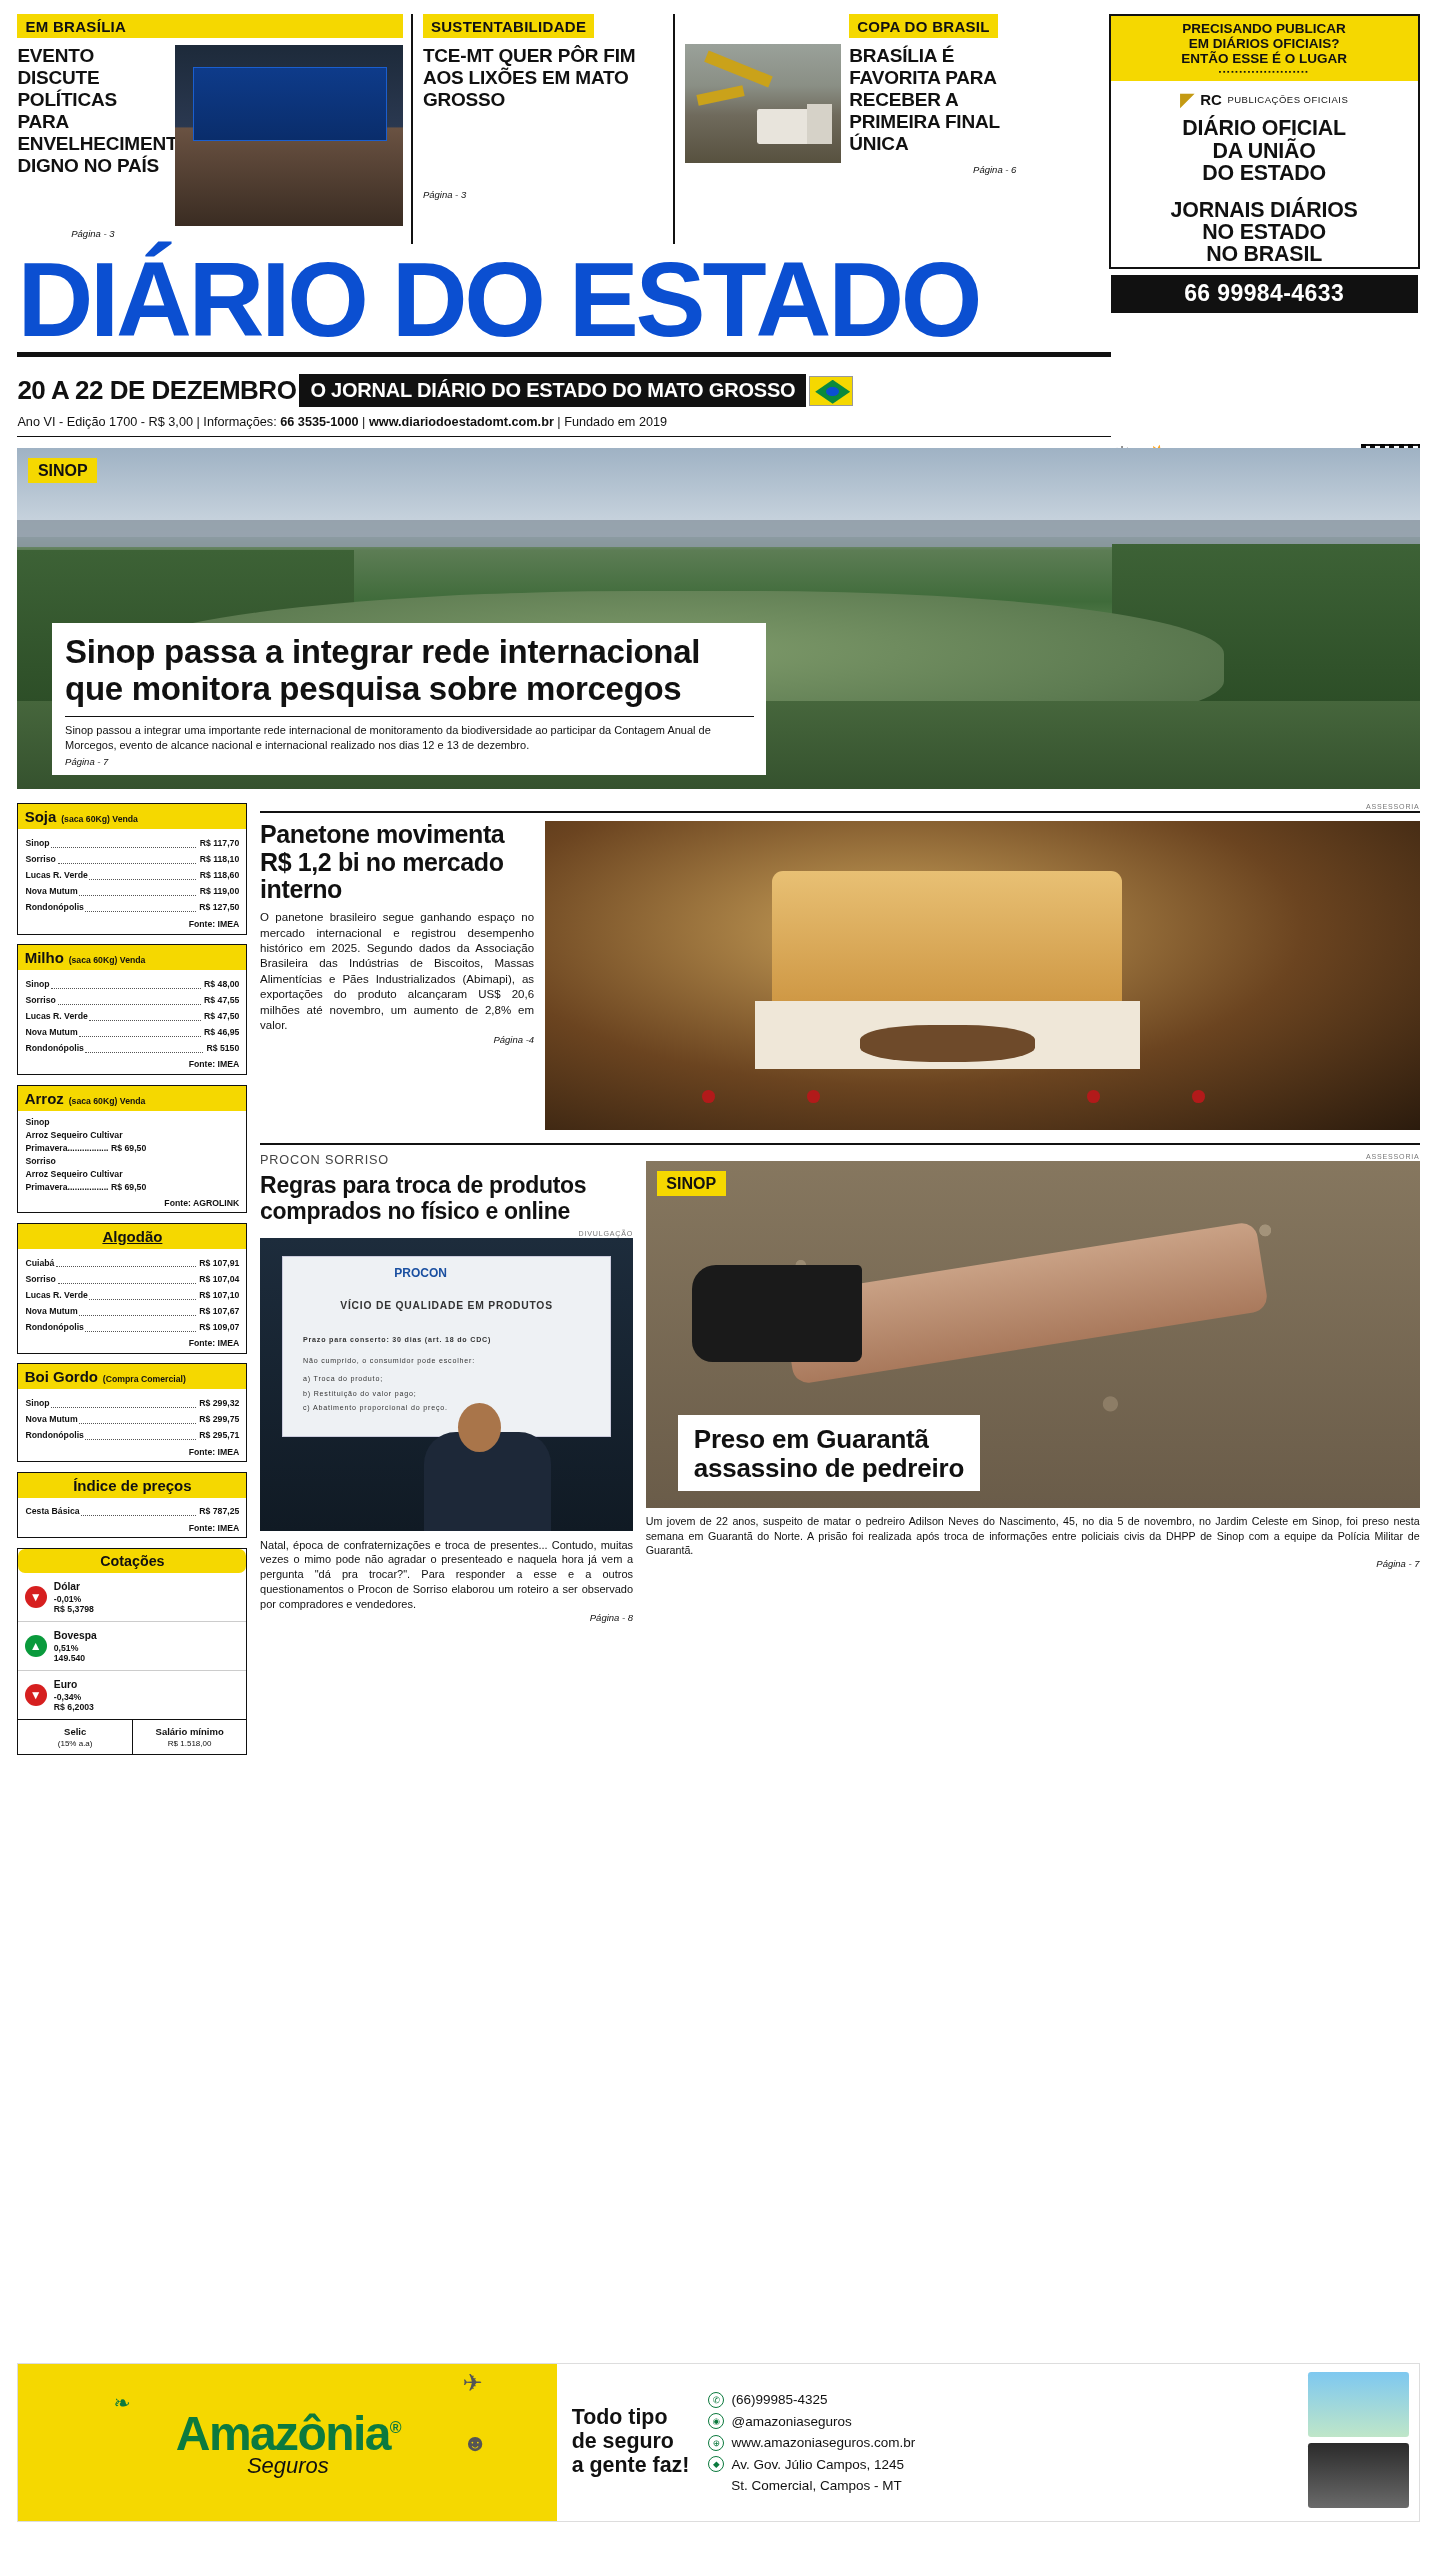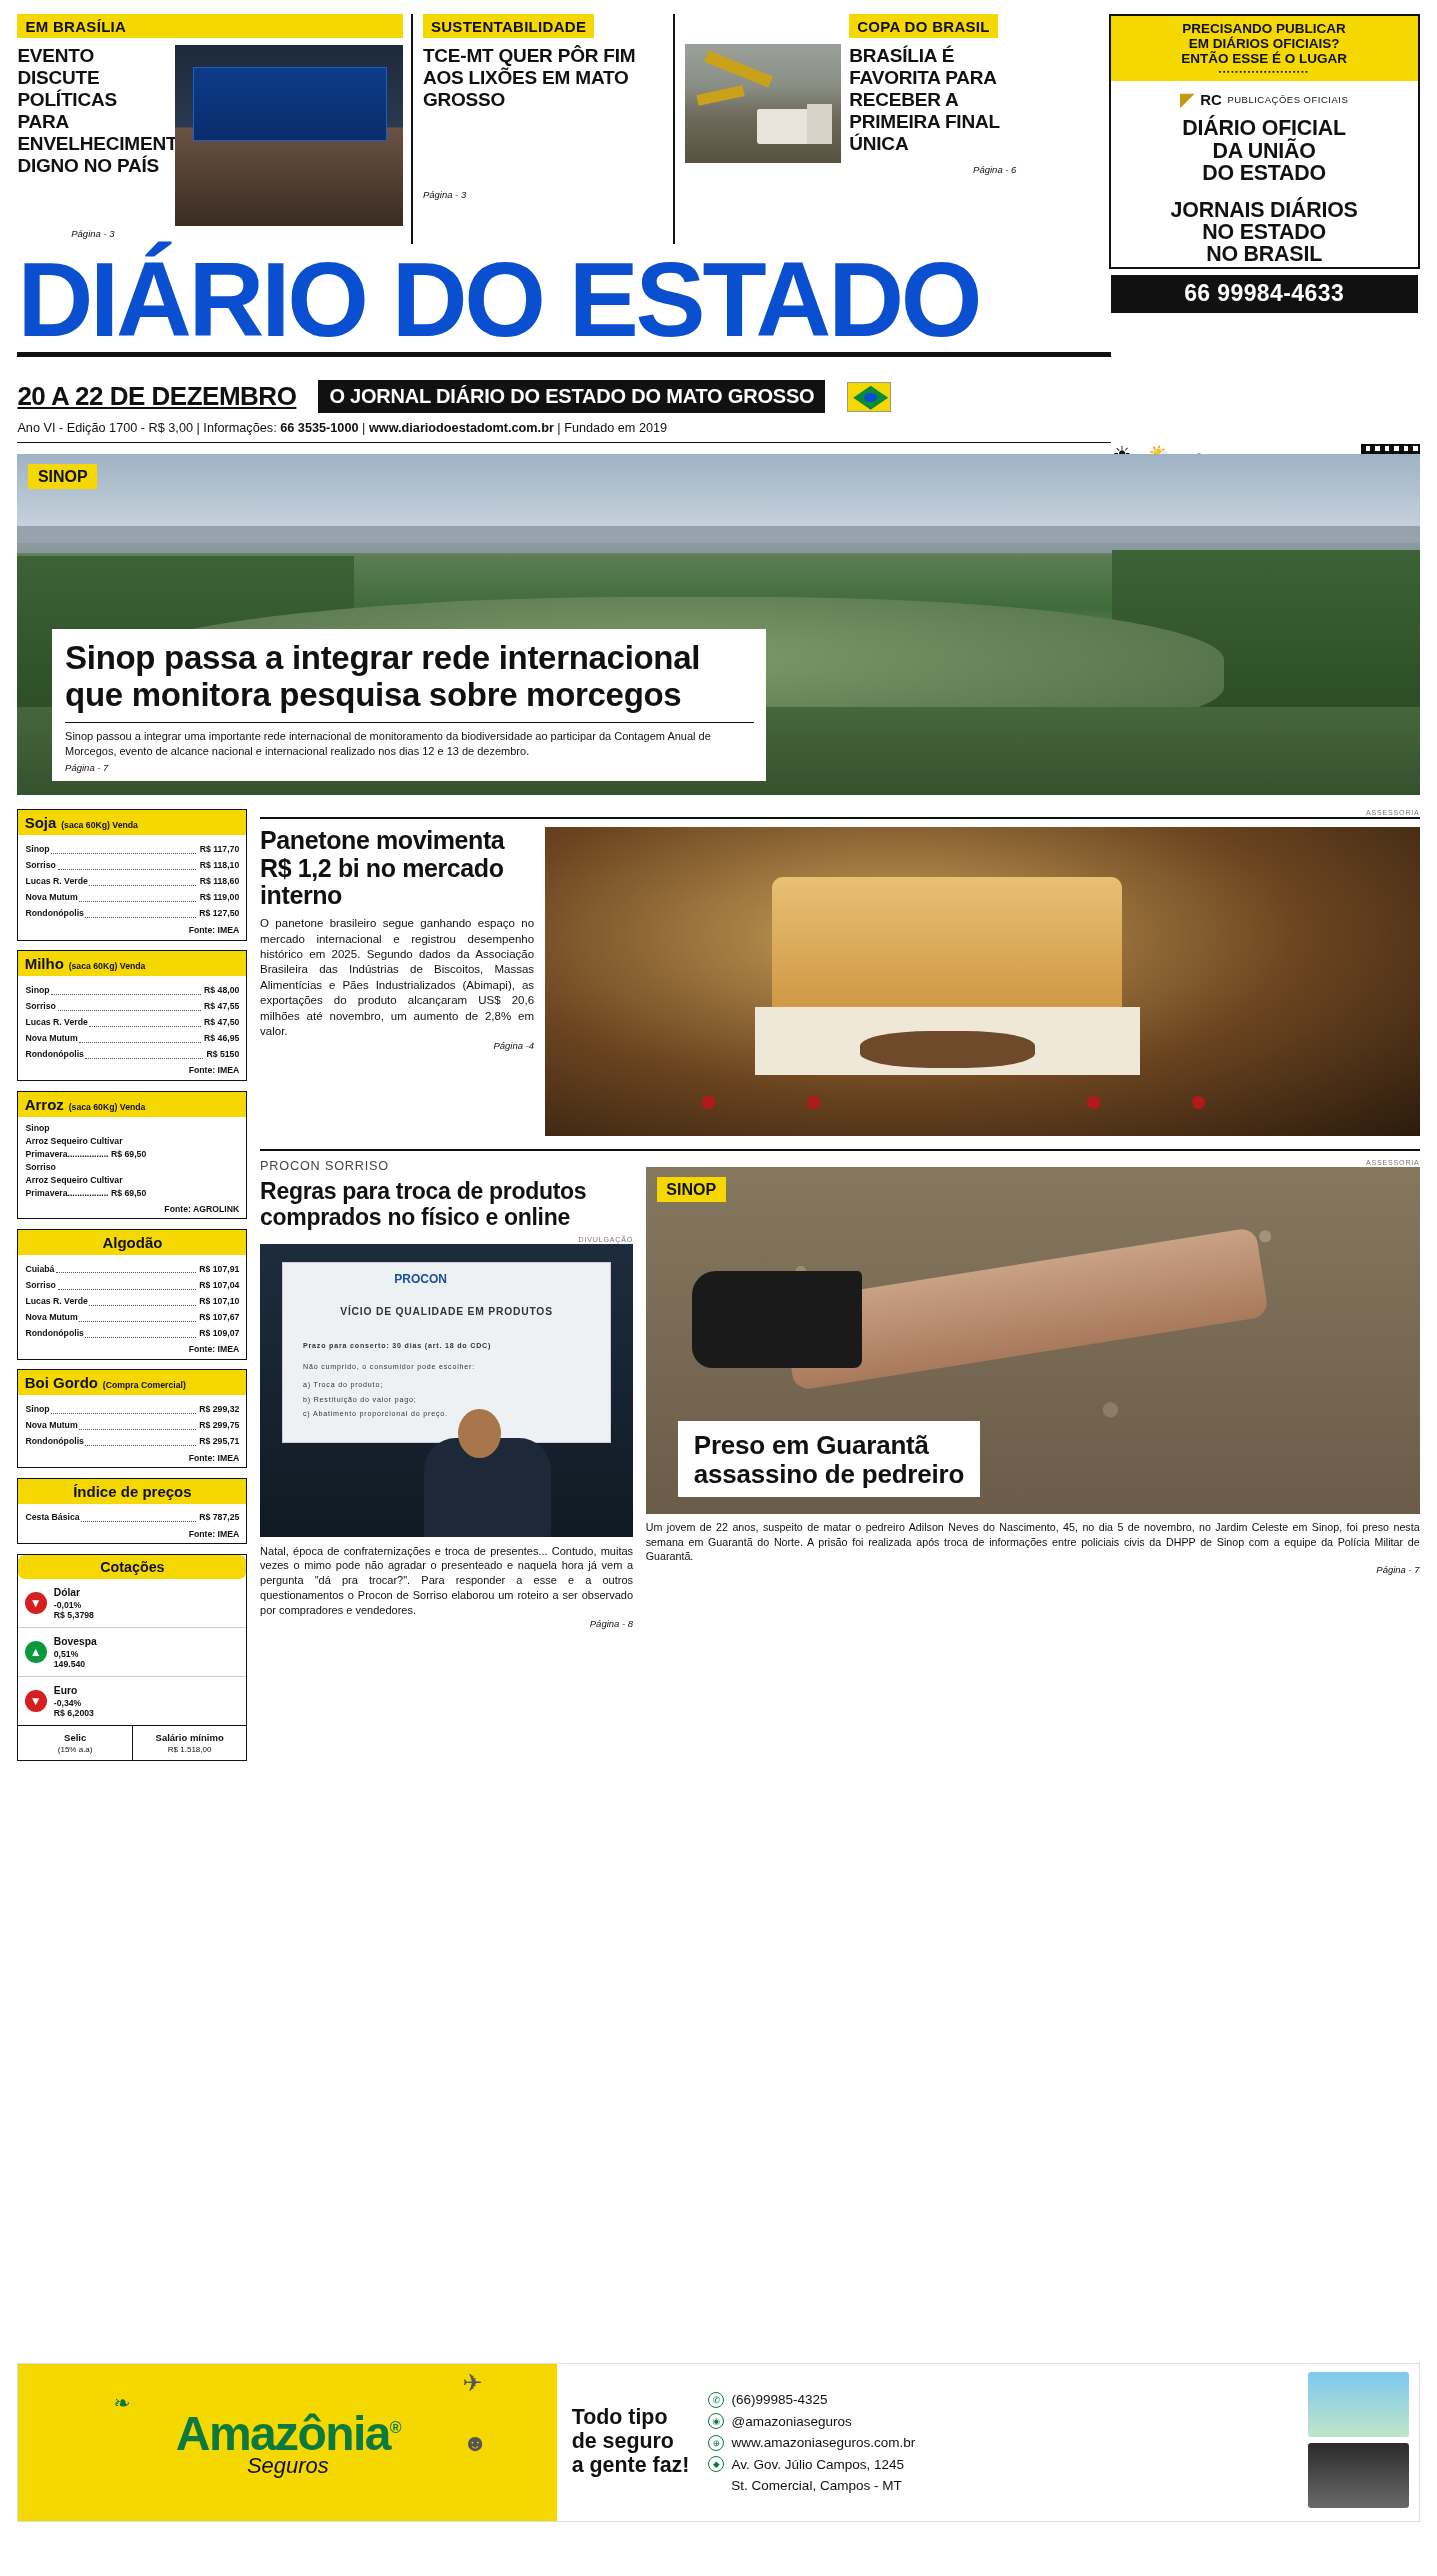--- a/index.html
+++ b/index.html
@@ -62,21 +62,21 @@
   .ad-top .phone { background:#111; color:#fff; font-weight:bold; font-size:23px; padding:4.8px 0 6.3px; letter-spacing:0.4px; }
 
   
   .masthead { margin-top:8px; position:relative; width:1094px; }
   .mast-title {
     font-family:"Liberation Sans", sans-serif;
     font-weight:bold; font-size:105px; line-height:.92; color:#0b4fd1;
     letter-spacing:-3.2px; white-space:nowrap;
   }
   .mast-rule { height:4.8px; background:#111; margin-top:3.2px; width:1094px; }
-  .mast-row { display:flex; align-items:center; gap:22px; margin-top:23px;text-decoration:underline; }
+  .mast-row { display:flex; align-items:center; gap:3px; margin-top:17px; }
   .mast-date { font-weight:bold; font-size:26px; letter-spacing:-0.5px; }
   .mast-slogan-box { background:#111; color:#fff; font-weight:bold; font-size:20px; padding:4.8px 11px 5.6px; letter-spacing:-0.2px; }
   .flag-mt { width:44px; height:30px; background:#f5d800; position:relative; border:0.8px solid #999; }
   .flag-mt .di { position:absolute; left:4.8px; top:3.2px; width:35px; height:24px; background:#0a8a3c; transform:skewX(0deg);
      clip-path:polygon(50% 0,100% 50%,50% 100%,0 50%); }
   .flag-mt .st { position:absolute; left:16px; top:10.3px; width:12.7px; height:9.5px; background:#0b4fd1; border-radius:50%; }
   .mast-info { font-size:12.7px; margin-top:8px; }
   .mast-info b { font-weight:bold; }
   .mast-line { height:1.6px; background:#111; width:1094px; margin-top:6.3px; }
 
@@ -413,21 +413,21 @@
           <div class="sub2">Arroz Sequeiro Cultivar</div>
           <div class="sub2">Primavera................. R$ 69,50</div>
           <div class="sub2">Sorriso</div>
           <div class="sub2">Arroz Sequeiro Cultivar</div>
           <div class="sub2">Primavera................. R$ 69,50</div>
           <div class="src">Fonte: AGROLINK</div>
         </div>
       </div>
 
       <div class="box">
-        <div class="box-h" style="justify-content:center;">
+        <div class="box-h" style="justify-content:center;text-decoration:underline;">
           <span>Algodão</span>
         </div>
         <div class="box-b">
           <div class="line">
               <span>Cuiabá</span>
               <span class="d"></span>
               <span>R$ 107,91</span>
             </div>
           <div class="line">
               <span>Sorriso</span>

